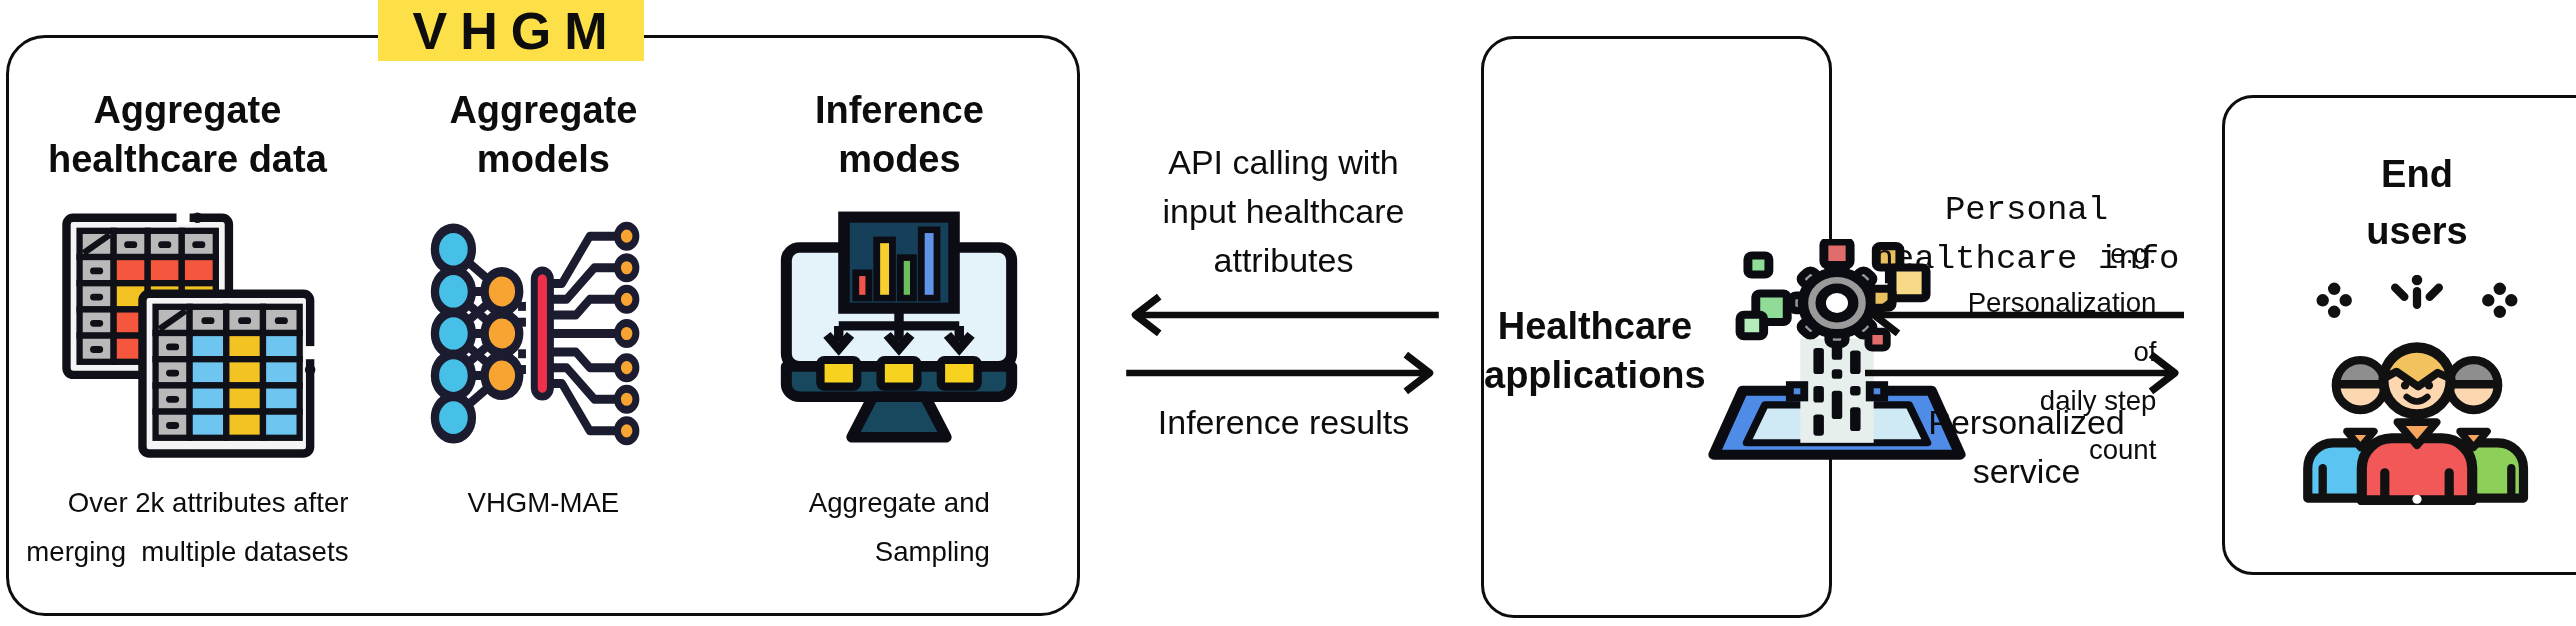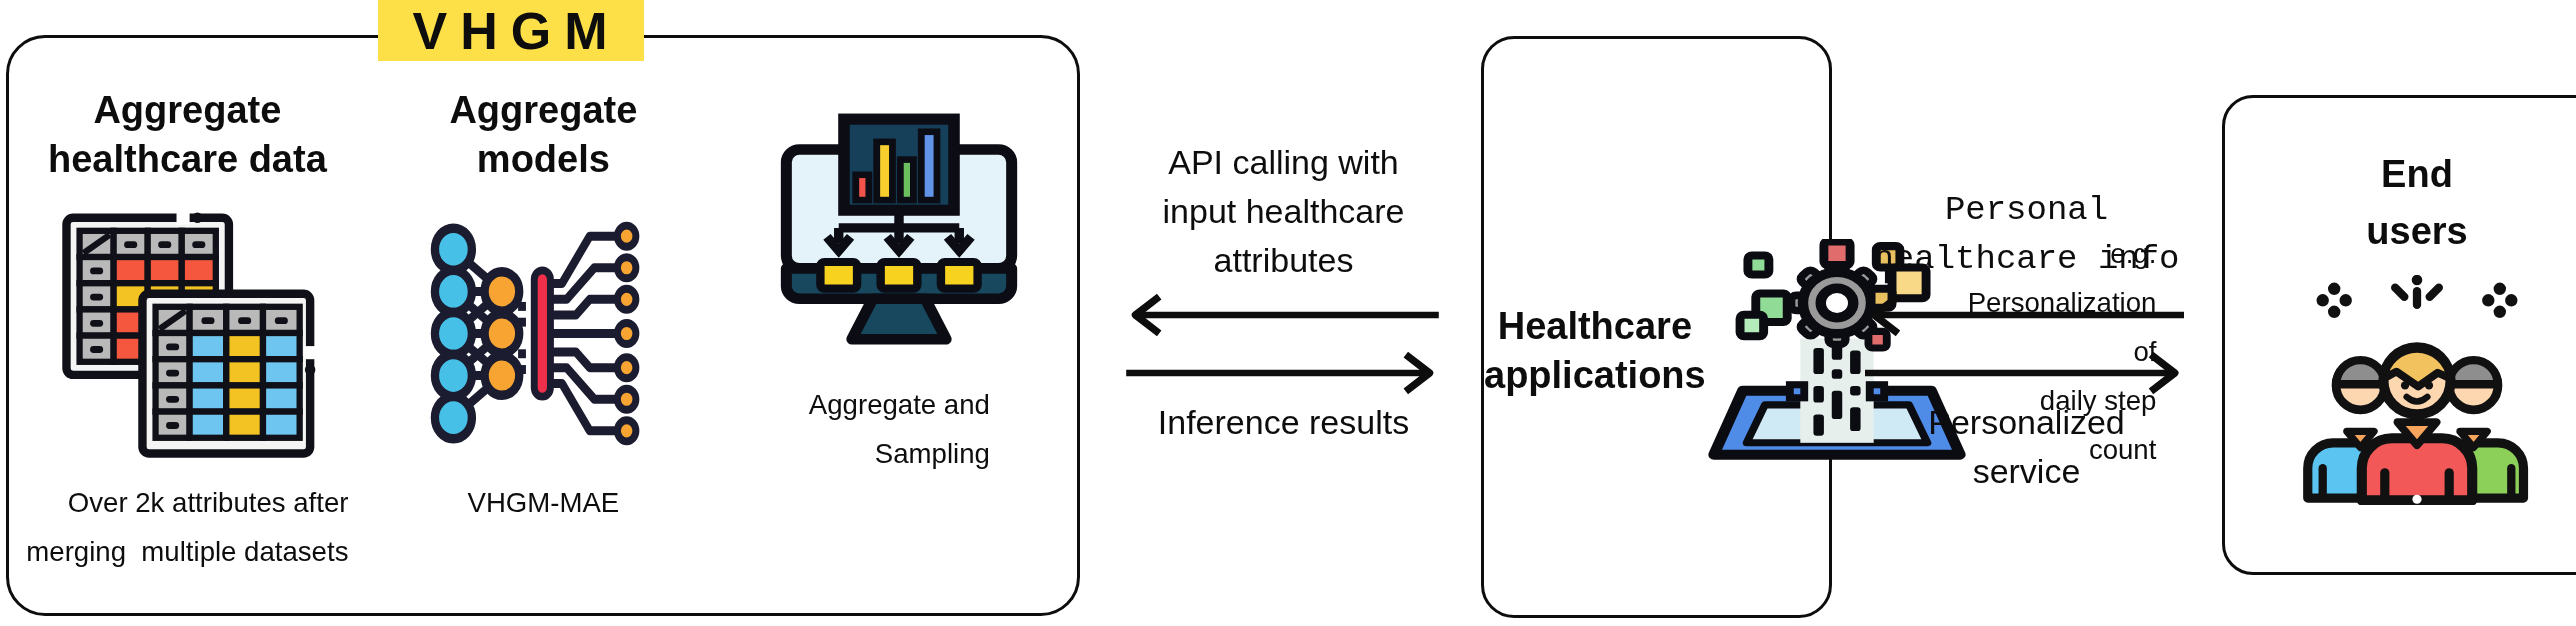--- a/index.html
+++ b/index.html
@@ -192,20 +192,22 @@
               <circle cx="86" cy="63" r="4"></circle>
               <circle cx="86" cy="75" r="4"></circle>
               <circle cx="86" cy="87" r="4"></circle>
             </g>
           </svg>
         </div>
         <p class="caption pre">VHGM-MAE</p>
       </div>
 
       <div class="col">
+        <h2 class="heading pre">Inference
+modes</h2>
         <div class="icon-wrap">
           <svg width="262" height="253" viewBox="0 0 100 100" preserveAspectRatio="none">
             <g stroke="#0c0c14" stroke-linejoin="round">
               <rect x="7" y="16" width="86" height="47" rx="5" fill="#e4f2fa" stroke-width="4.2"></rect>
               <path d="M7,63 h86 v7 a5,5 0 0 1 -5,5 h-76 a5,5 0 0 1 -5,-5 z" fill="#17485e" stroke-width="4.2"></path>
               <polygon points="40,75 60,75 68,91 32,91" fill="#17485e" stroke-width="4.2"></polygon>
             </g>
             <g stroke="#0c0c14">
               <rect x="29" y="4" width="42" height="36" fill="#16405a" stroke-width="4.4"></rect>
               <rect x="33.5" y="26" width="5" height="10" fill="#f2544c" stroke-width="2.6"></rect>

